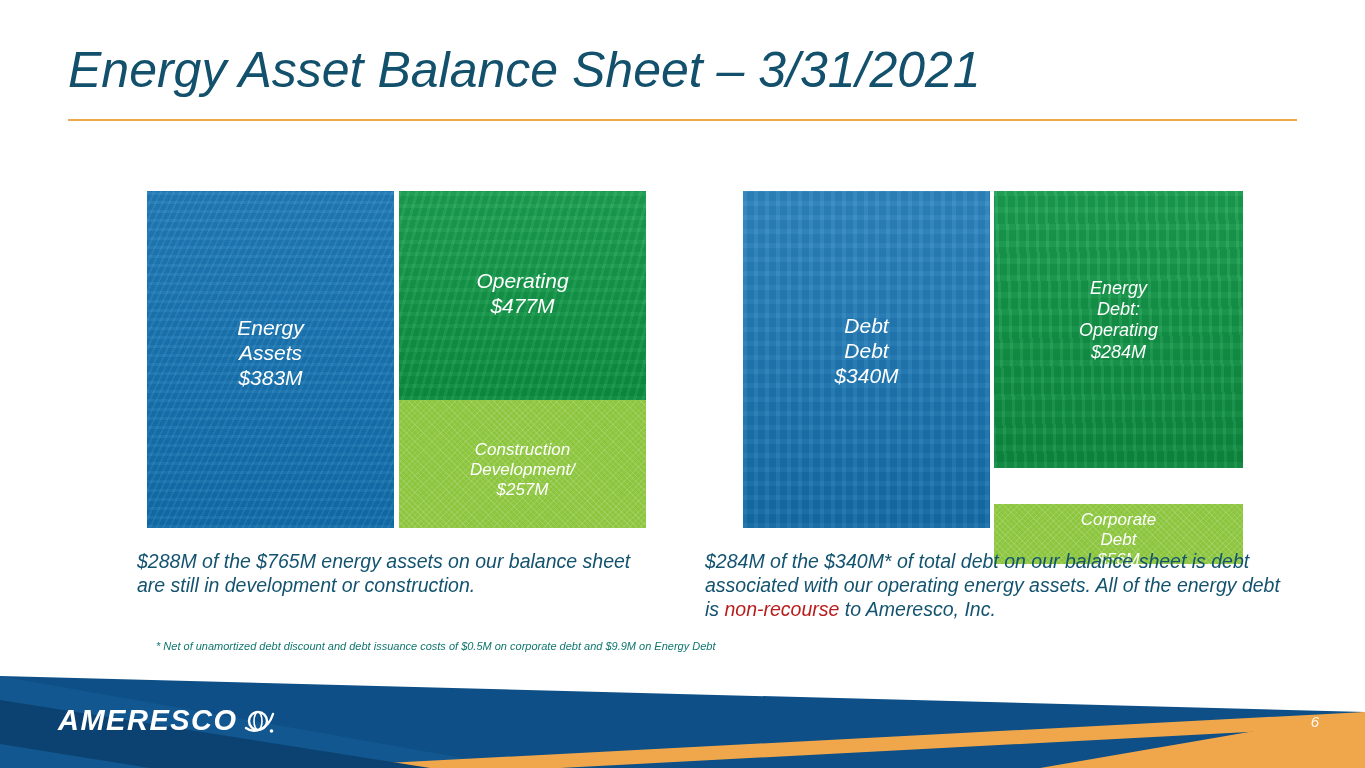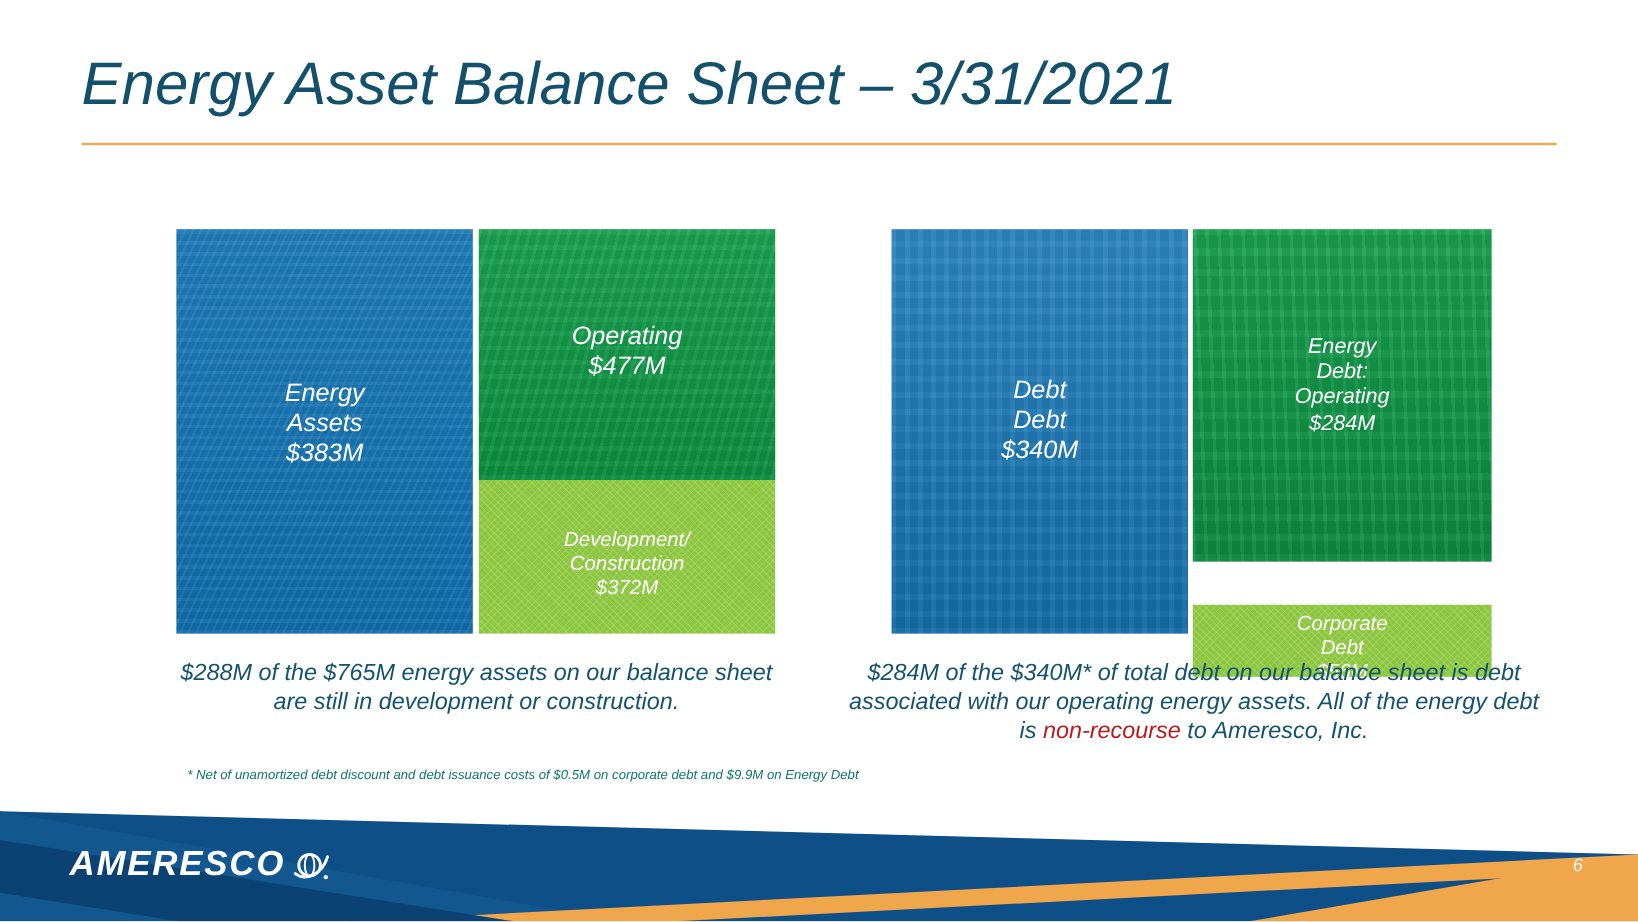--- a/index.html
+++ b/index.html
@@ -122,21 +122,21 @@
   .lbl-20 { font-size: 21px; }
   .lbl-17 { font-size: 18px; }
   .lbl-16 { font-size: 17px; }
 
   
   .caption {
     position: absolute;
     top: 549px;
     font-size: 19.5px;
     line-height: 24px;
-    text-align: center;
+    text-align: left;
     color: #13536f;
   }
   .caption-left  { left: 137px; width: 520px; }
   .caption-right { left: 705px; width: 580px; }
   .highlight { color: #b91c1c; }
 
   .footnote {
     position: absolute;
     left: 156px;
     top: 640px;
@@ -197,23 +197,23 @@
 
     <div class="blockwrap ea-right ea-op photo-green">
       <div class="block-label lbl-20" style="top:78px;">
         <div>Operating</div>
         <div>$477M</div>
       </div>
     </div>
 
     <div class="blockwrap ea-right ea-dev photo-lightgreen">
       <div class="block-label lbl-16" style="top:40px;">
+        <div>Construction</div>
         <div>Development/</div>
-        <div>Construction</div>
-        <div>$372M</div>
+        <div>$257M</div>
       </div>
     </div>
 
   </div>
 
   <div class="diagram right-diagram">
 
     <div class="blockwrap td-left photo-blue2">
       <div class="block-label lbl-20" style="top:123px;">
         <div>Debt</div>

